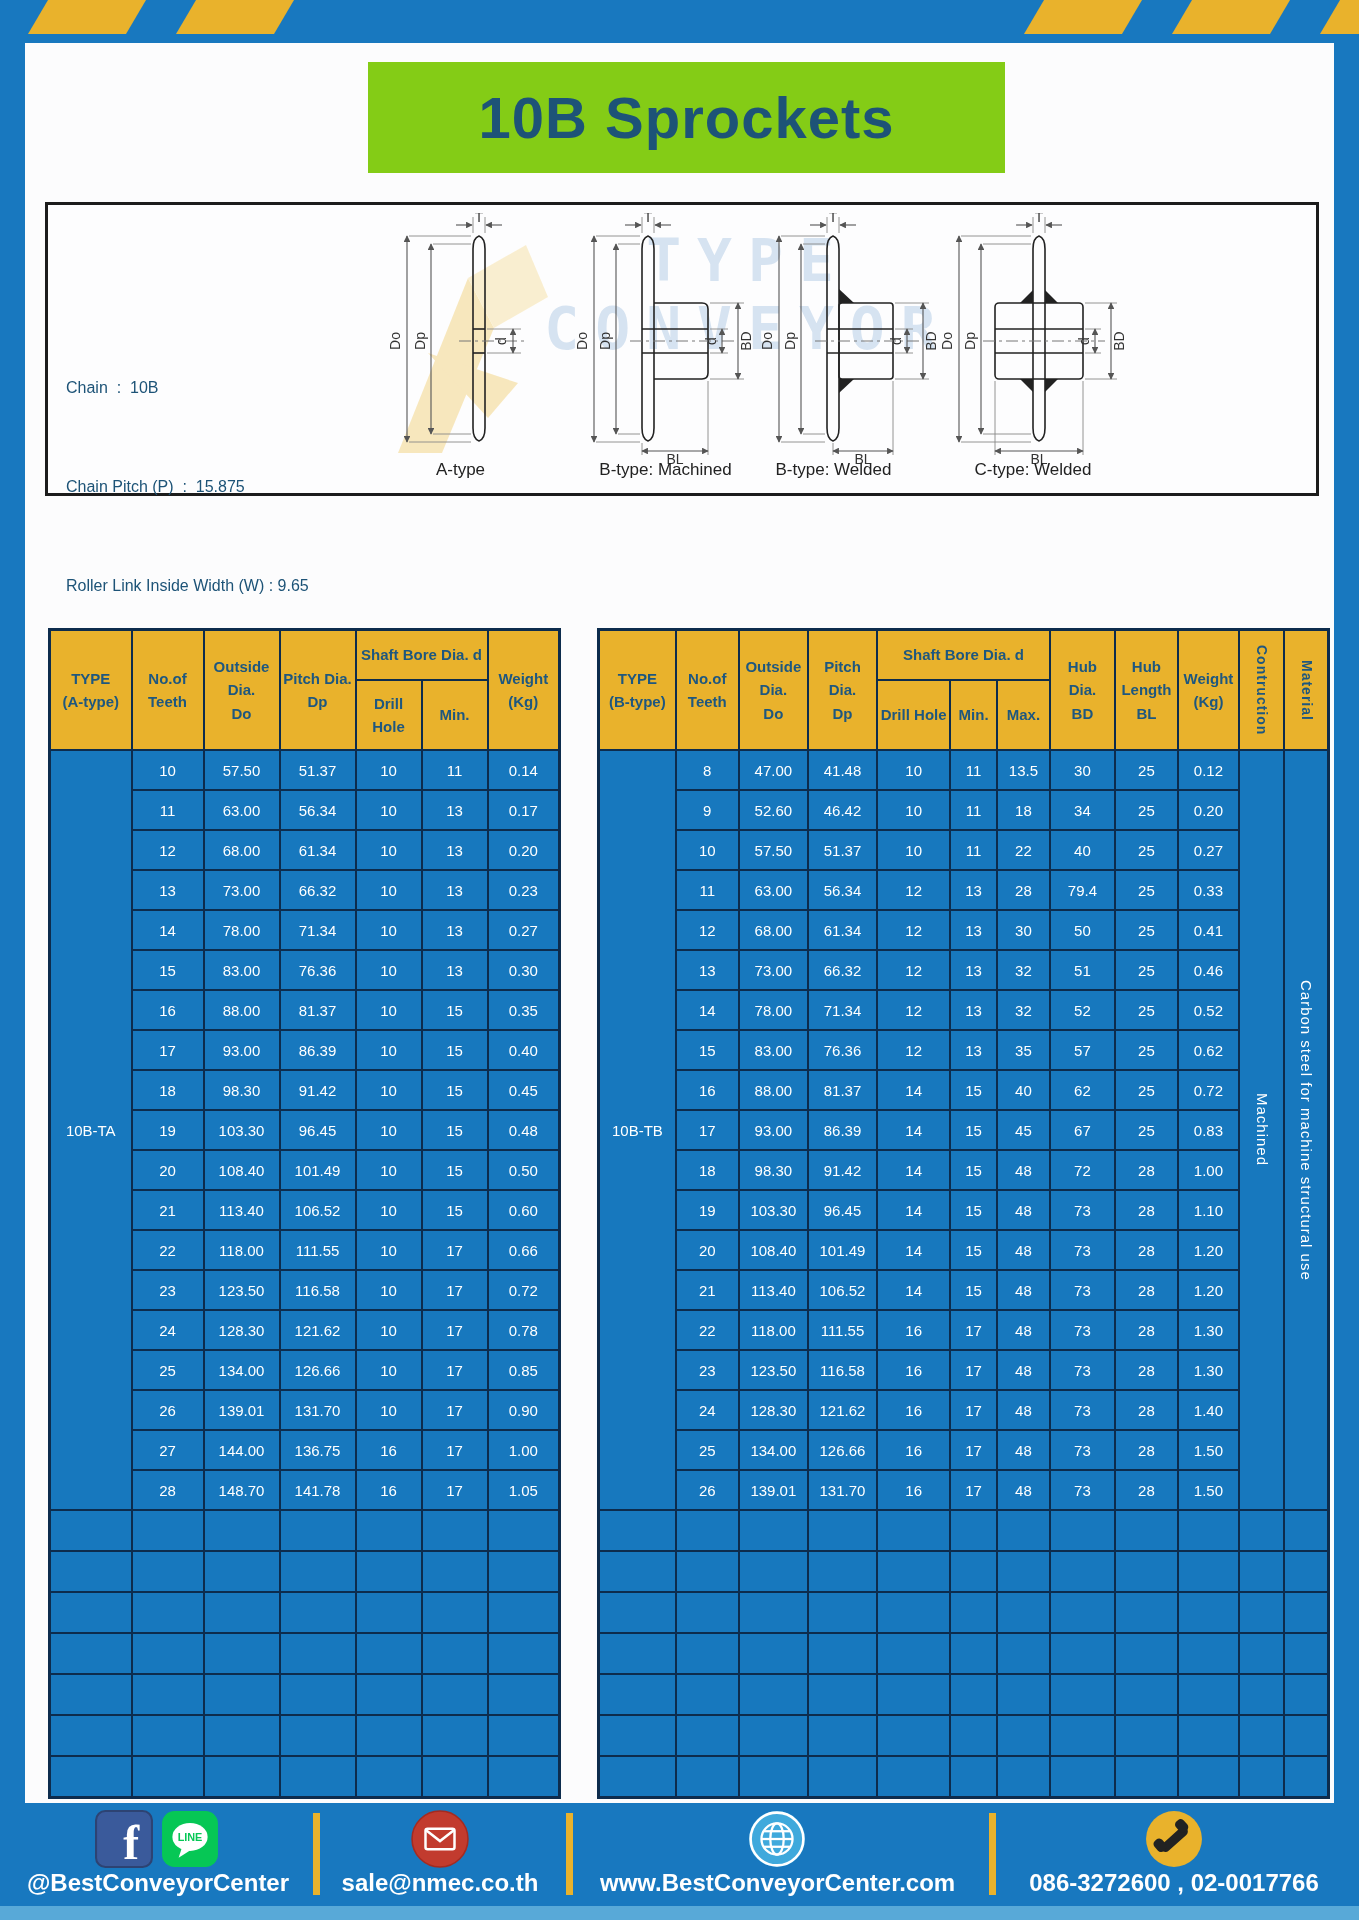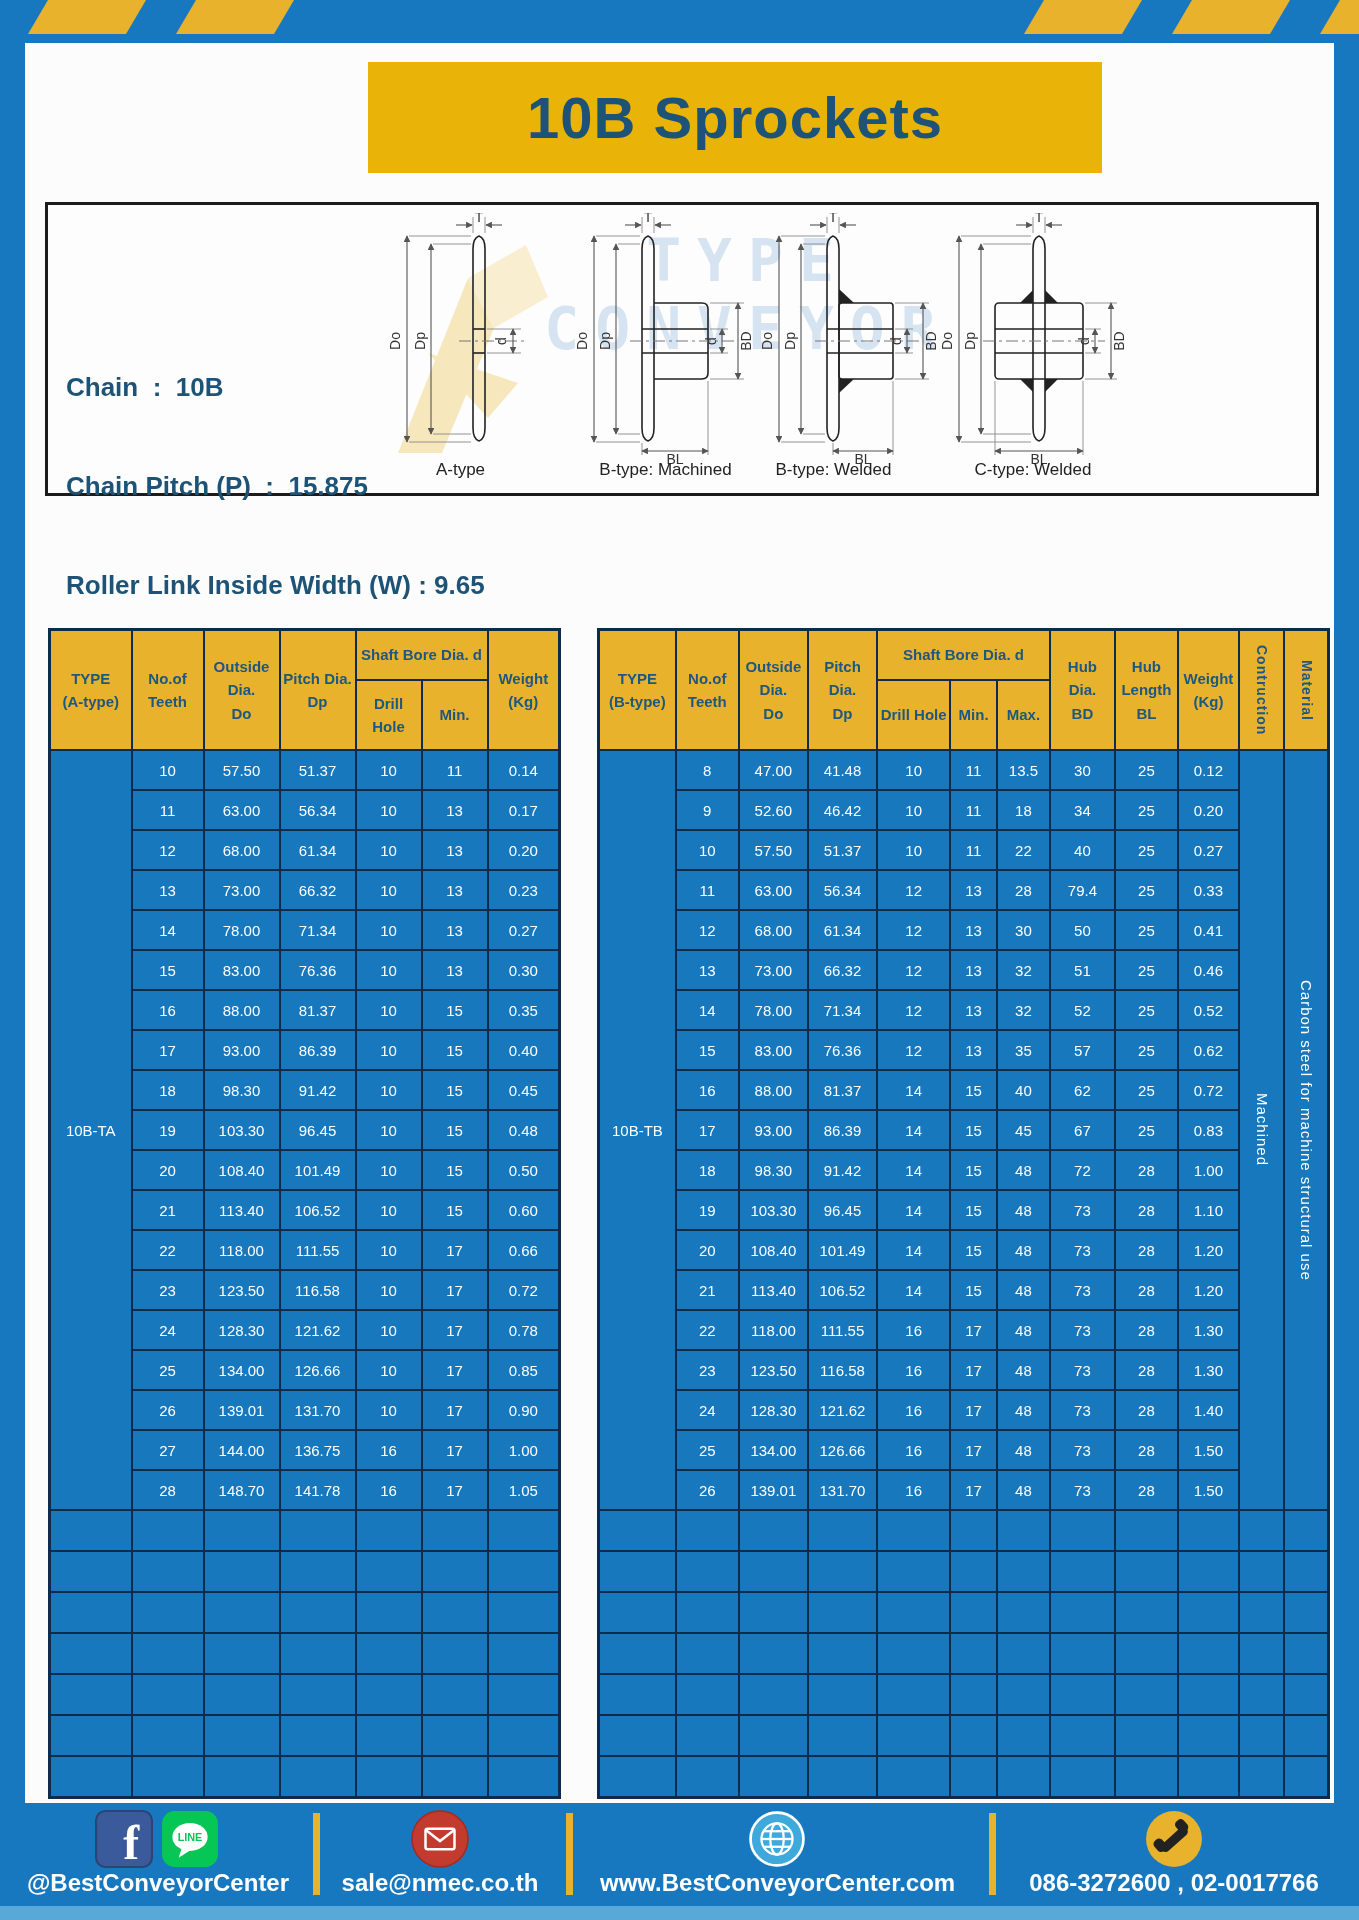--- a/index.html
+++ b/index.html
@@ -3,27 +3,27 @@
 <meta charset="utf-8">
 <style>
   html,body{margin:0;padding:0}
   .page{position:relative;width:1359px;height:1920px;background:#1878bf;overflow:hidden;
         font-family:"Liberation Sans",sans-serif}
   
   .hazard-stripe{position:absolute;top:0;height:34px;width:118px;background:#e9b22c;
         clip-path:polygon(20px 0,100% 0,calc(100% - 20px) 100%,0 100%)}
   
   .content{position:absolute;left:25px;top:43px;width:1309px;height:1760px;background:#fcfcfd}
-  .title-box{position:absolute;left:343px;top:19px;width:734px;height:111px;background:#eab308;
+  .title-box{position:absolute;left:343px;top:19px;width:637px;height:111px;background:#84cc16;
         display:flex;align-items:center;justify-content:center}
   .title-box h1{margin:0;font-size:58px;font-weight:bold;color:#1d5377;letter-spacing:1px}
   
   .diagram-box{position:absolute;left:20px;top:159px;width:1268px;height:288px;
         border:3px solid #1c1c1c;background:#fdfdfe}
-  .specs{position:absolute;left:18px;top:100px;color:#1d5377;font-size:26px;font-weight:bold;
+  .specs{position:absolute;left:18px;top:100px;color:#1d5377;font-size:16px;font-weight:normal;
         line-height:33px;white-space:pre}
   .watermark{position:absolute;left:400px;top:22px;width:600px;text-align:center;
         font-family:"DejaVu Sans Mono",monospace;font-weight:bold;font-size:58px;line-height:1.18;
         letter-spacing:16px;color:rgba(60,125,190,0.20);pointer-events:none}
   .swoosh{position:absolute;left:320px;top:28px;opacity:.4;pointer-events:none}
   .drawing{position:absolute;top:8px}
   .dtype-label{position:absolute;top:255px;font-size:17px;color:#222;text-align:center}
   .part{fill:none;stroke:#222;stroke-width:1.6;stroke-linejoin:round}
   .dim{stroke:#555;stroke-width:1.1;fill:none}
   .ext{stroke:#888;stroke-width:0.9}

